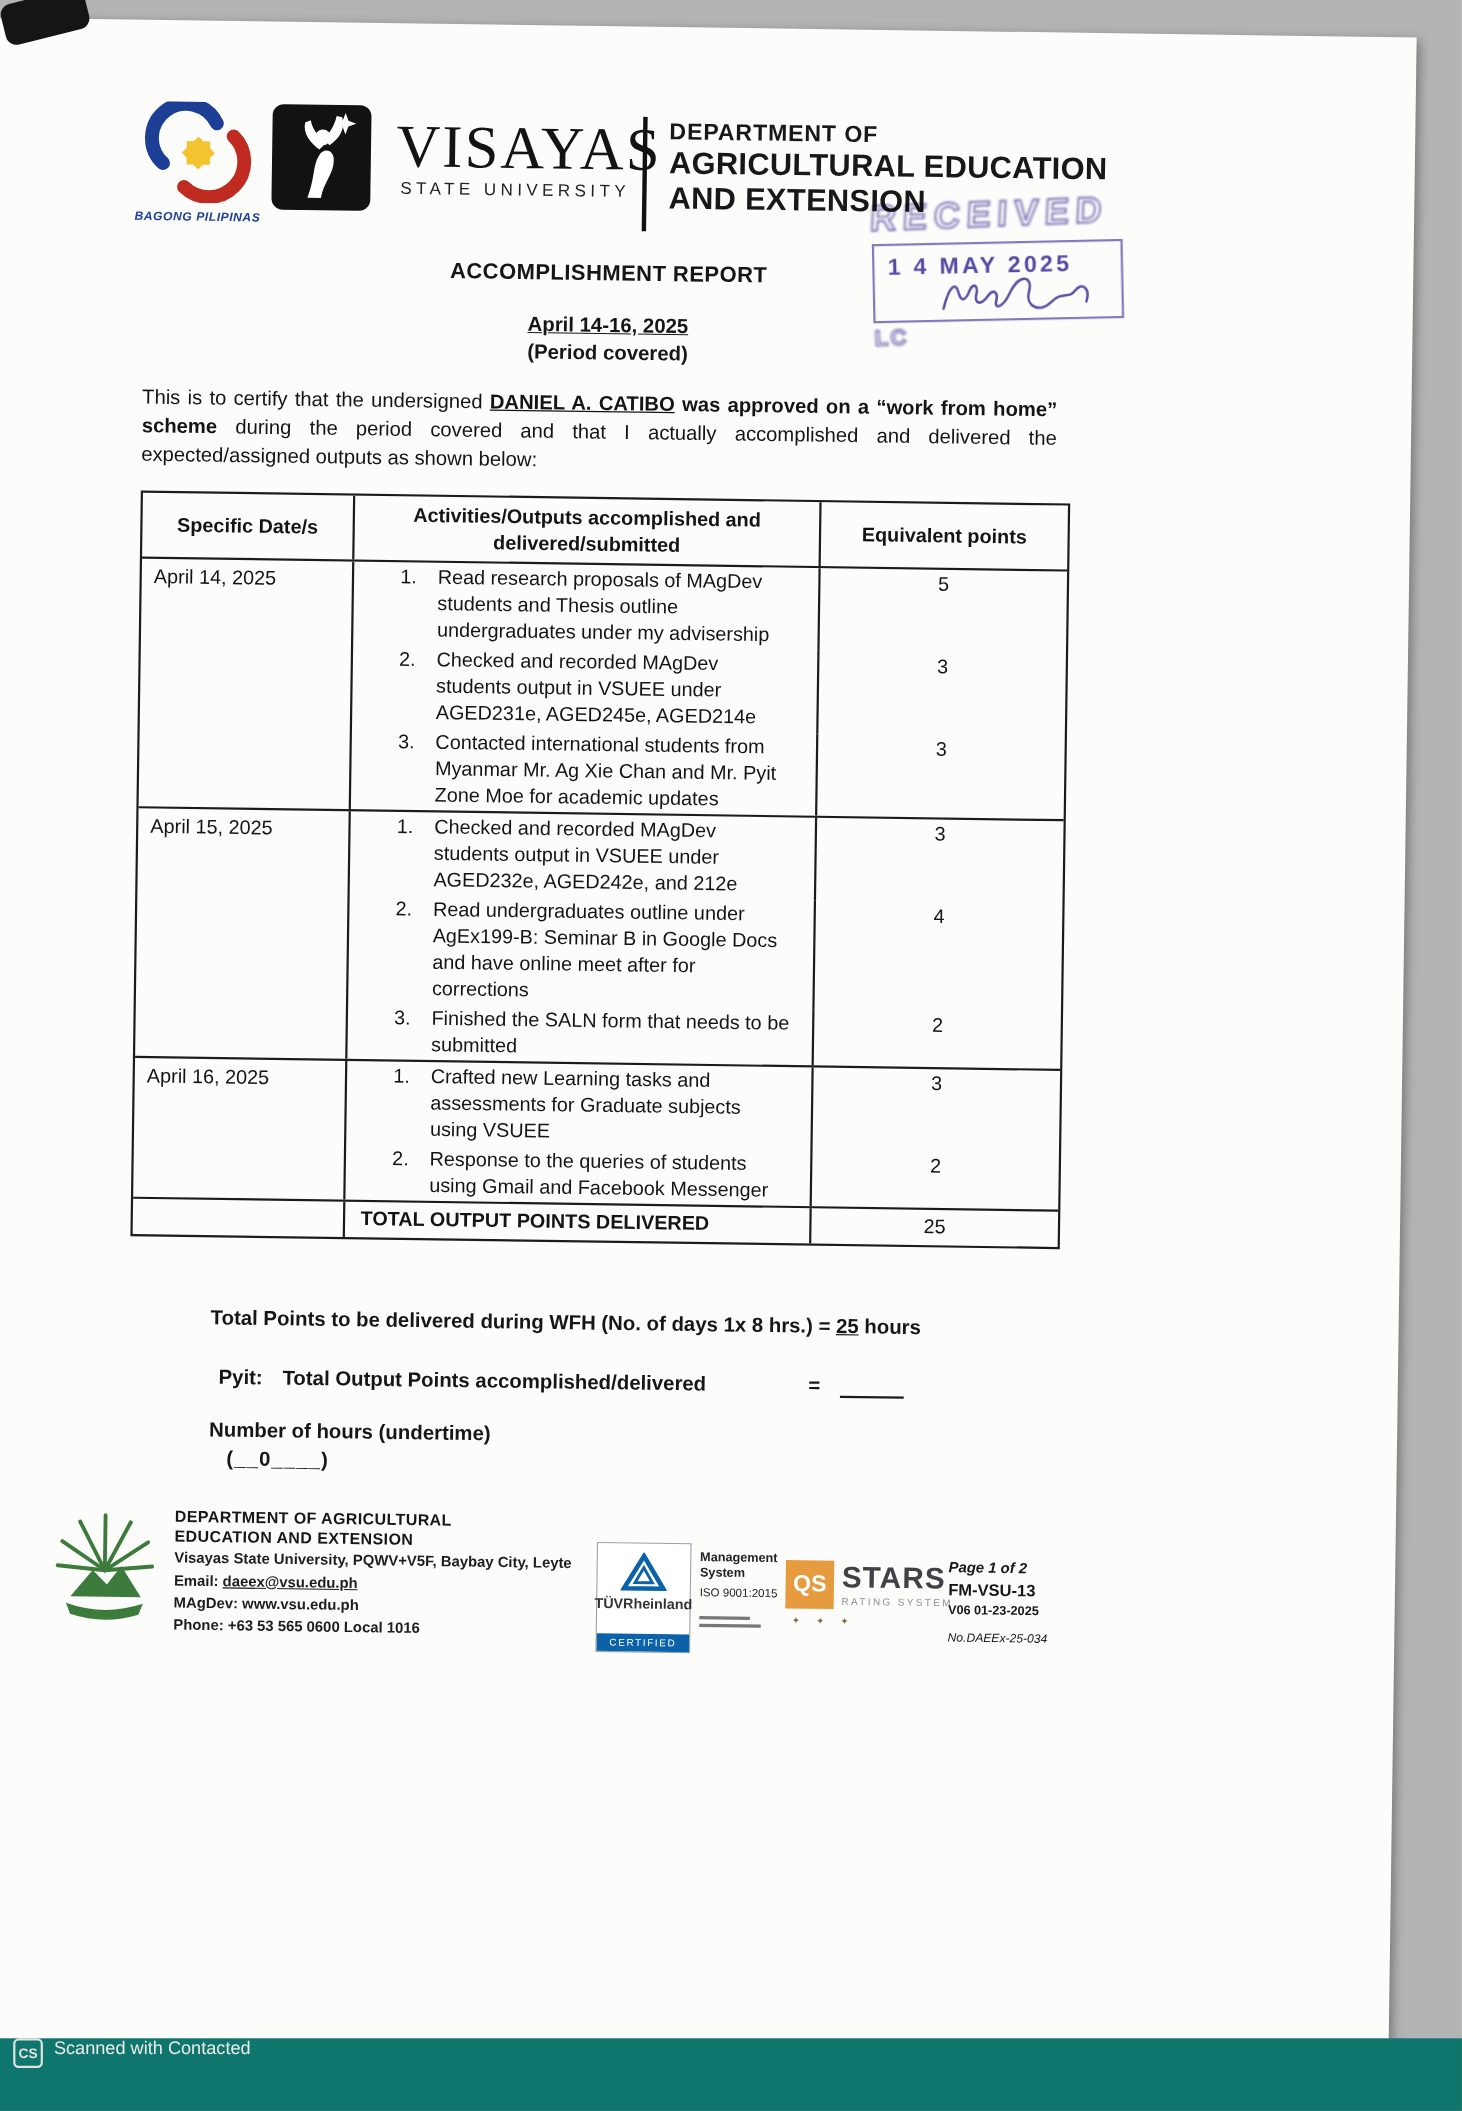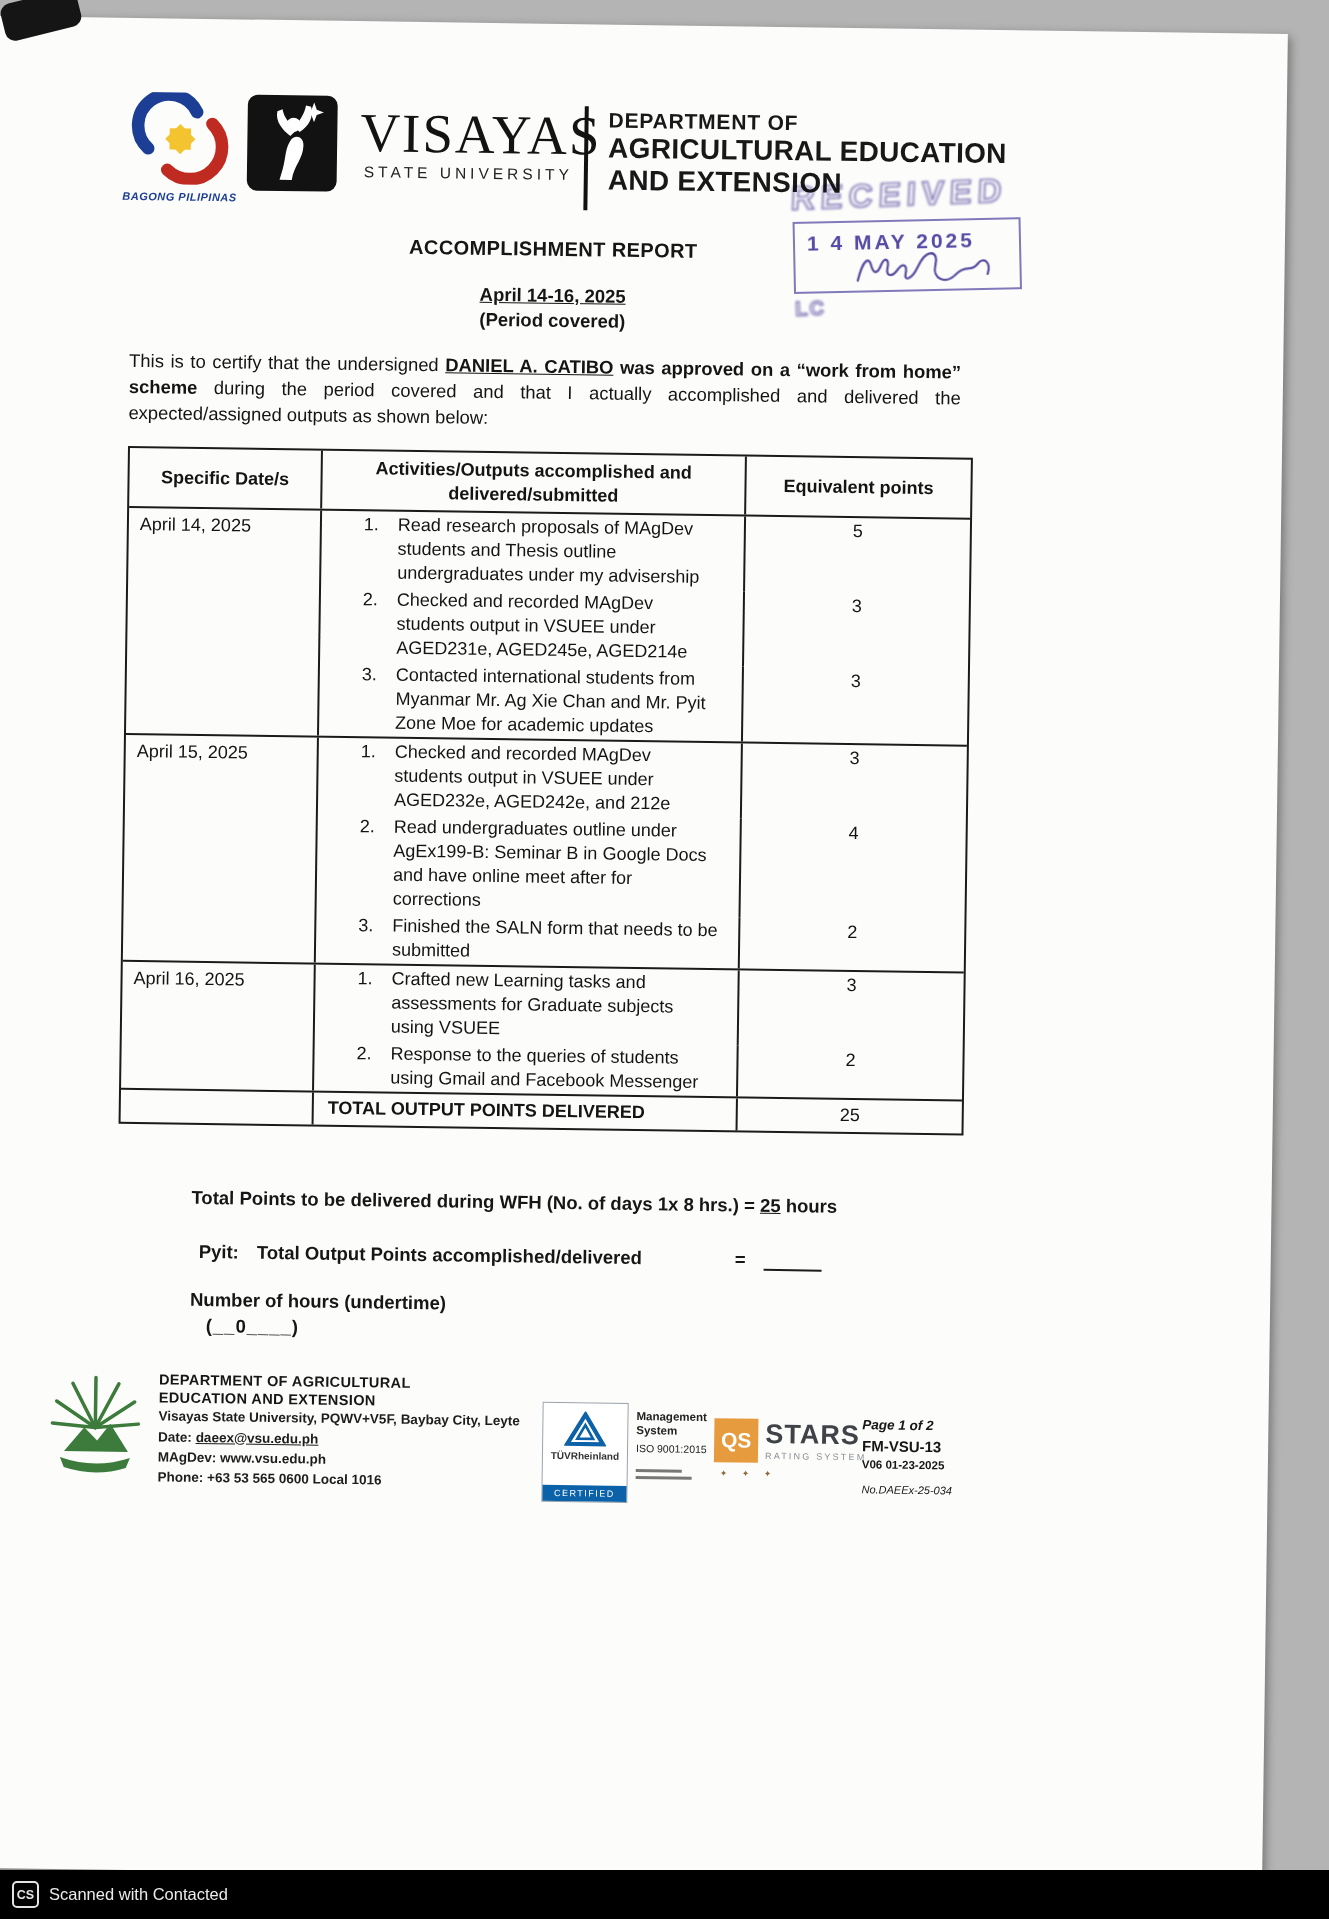--- a/index.html
+++ b/index.html
@@ -84,21 +84,21 @@
   .sum3 { position:absolute; left:212px; top:1270px; font-size:18.5px; font-weight:bold; }
   .sum4 { position:absolute; left:228px; top:1296px; font-size:18.5px; font-weight:bold; letter-spacing:1px; }
   
   .f-logo { position:absolute; left:64px; top:1348px; }
   .f-text { position:absolute; left:182px; top:1352px; line-height:1.5; }
   .f-dept { font-size:14.5px; font-weight:bold; letter-spacing:.4px; line-height:1.25; }
   .f-line { font-size:13.5px; font-weight:bold; color:#1d1d1d; }
   .f-line .u { text-decoration:underline; }
   .tuv { position:absolute; left:566px; top:1378px; width:86px; height:100px; border:1.5px solid #9aa3ab; background:#fff;
          display:flex; flex-direction:column; align-items:center; justify-content:flex-start; padding-top:8px; }
-  .tuv-name { font-size:10px; font-weight:bold; color:#333; margin-top:3px; }
+  .tuv-name { font-size:13px; font-weight:bold; color:#333; margin-top:3px; }
   .tuv-cert { margin-top:auto; width:100%; background:#0b62a8; color:#fff; font-size:9px; letter-spacing:1.5px; text-align:center; padding:3px 0; }
   .mgmt { position:absolute; left:660px; top:1384px; font-size:11.5px; line-height:1.25; color:#222; }
   .mgmt .b { font-weight:bold; }
   .mgmt .iso { margin-top:4px; font-size:10.5px; }
   .mgmt .bar { height:3px; background:#777; margin-top:9px; }
   .mgmt .bar1 { width:46px; margin-top:14px; }
   .mgmt .bar2 { width:56px; margin-top:4px; }
   .qs { position:absolute; left:738px; top:1392px; }
   .qs-top { display:flex; align-items:center; }
   .qs-sq { width:44px; height:44px; background:#e79b3f; color:#fff; font-size:21px; font-weight:bold;
@@ -106,22 +106,22 @@
   .qs-right { margin-left:7px; }
   .qs-stars { font-size:27px; font-weight:bold; color:#3f4348; letter-spacing:1px; line-height:1; }
   .qs-rating { font-size:9px; color:#8a8f94; letter-spacing:2.2px; margin-top:3px; }
   .qs-dots { font-size:9px; color:#8a6a36; margin-top:6px; margin-left:6px; letter-spacing:6px; }
   .pageinfo { position:absolute; left:886px; top:1388px; line-height:1.4; }
   .pi-page { font-size:13.5px; font-style:italic; font-weight:bold; }
   .pi-form { font-size:15px; font-weight:bold; }
   .pi-ver { font-size:11.5px; font-weight:bold; }
   .pi-num { font-size:11px; font-style:italic; margin-top:10px; }
   
-  .cs-bar { position:absolute; left:0; bottom:0; width:100%; height:49px; background:#000000; z-index:50;
-            display:flex; align-items:center; padding-left:12px; }
+  .cs-bar { position:absolute; left:0; bottom:0; width:100%; height:66px; background:#0f766e; z-index:50;
+            display:flex; align-items:flex-start; padding-left:12px; }
   .cs-icon { width:27px; height:27px; border:2px solid #e3e3e3; border-radius:5px; color:#e3e3e3;
              font-size:12.5px; font-weight:bold; display:flex; align-items:center; justify-content:center; }
   .cs-label { margin-left:10px; font-size:16.5px; color:#ebebeb; }
 </style>
 </head>
 <body>
 
 <div class="scan-blob"></div>
 
 <div class="paper">
@@ -268,21 +268,21 @@
       </g>
       <path d="M24 86 L44 62 L57 75 L70 58 L88 86 Z" fill="#3c7b3c"></path>
       <path d="M20 92 Q55 104 90 92 L86 102 Q55 112 24 102 Z" fill="#3c7b3c"></path>
     </svg>
   </div>
 
   <div class="f-text">
     <div class="f-dept">DEPARTMENT OF AGRICULTURAL</div>
     <div class="f-dept">EDUCATION AND EXTENSION</div>
     <div class="f-line">Visayas State University, PQWV+V5F, Baybay City, Leyte</div>
-    <div class="f-line"><span>Date: </span><span class="u">daeex@vsu.edu.ph</span></div>
+    <div class="f-line"><span>Email: </span><span class="u">daeex@vsu.edu.ph</span></div>
     <div class="f-line"><span>MAgDev: </span><span>www.vsu.edu.ph</span></div>
     <div class="f-line">Phone: +63 53 565 0600 Local 1016</div>
   </div>
 
   <div class="tuv">
     <svg width="42" height="36" viewBox="0 0 40 34">
       <path d="M20 3 L37 31 H3 Z" fill="none" stroke="#0b62a8" stroke-width="4"></path>
       <path d="M20 13 L27.5 26 H12.5 Z" fill="none" stroke="#0b62a8" stroke-width="2.5"></path>
     </svg>
     <div class="tuv-name">TÜVRheinland</div>

